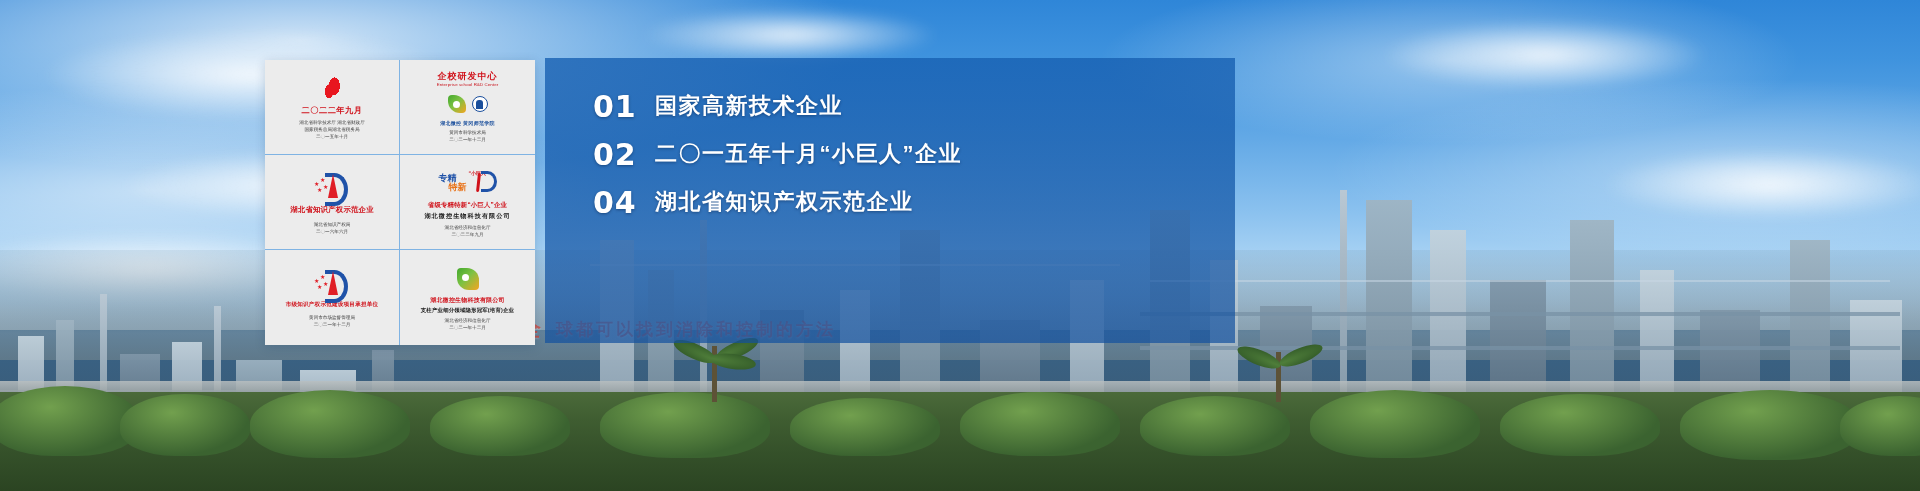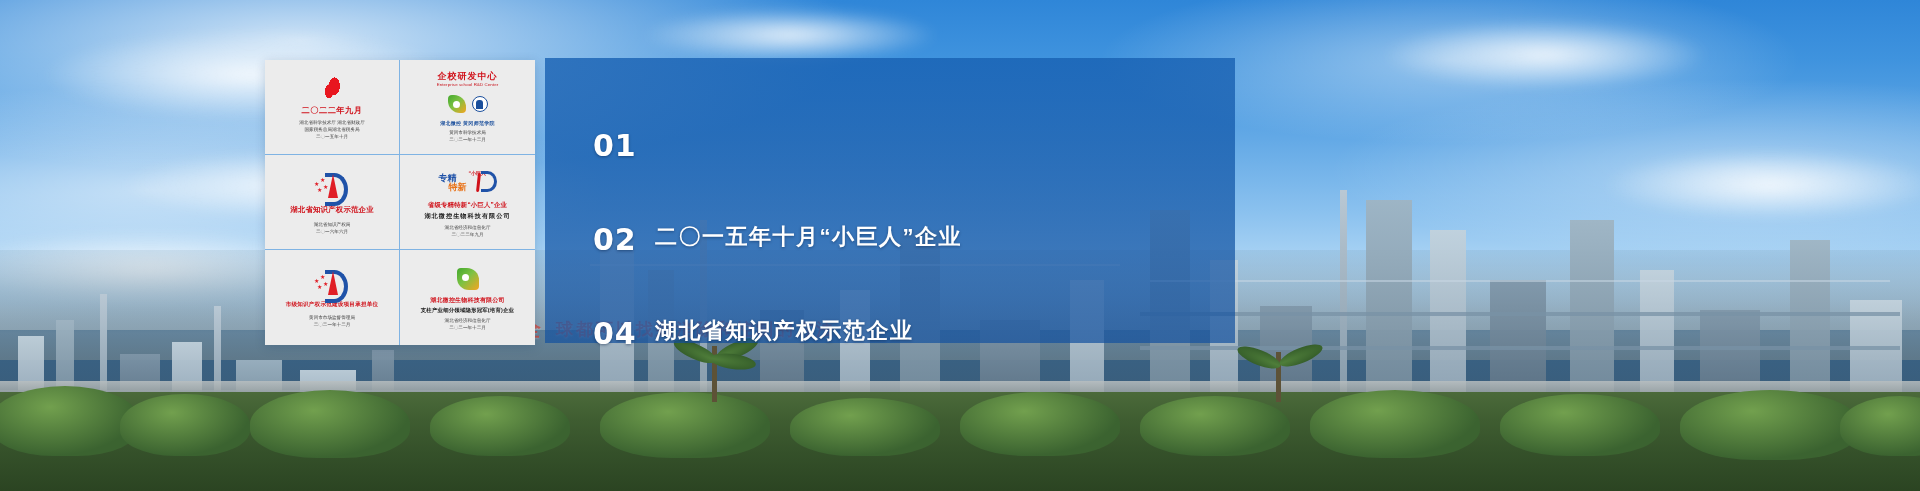--- a/index.html
+++ b/index.html
@@ -153,21 +153,21 @@
     content:""; position:absolute; left:-4px; top:-1px; width:3px; height:19px;
     background:#d0111a; border-radius:2px; transform:rotate(6deg);
   }
 
   
   .panel {
     position:absolute; left:545px; top:58px; width:690px; height:285px;
     background:linear-gradient(180deg, rgba(23,96,178,.80) 0%, rgba(20,88,168,.74) 50%, rgba(18,80,158,.70) 100%);
   }
   .panel-inner { padding:24px 0 0 48px; }
-  .row { display:flex; height:48px;margin-top:46px; }
+  .row { display:flex; align-items:center; height:48px; }
   .num {
     width:62px; flex:0 0 62px;
     font-family:"DejaVu Sans",sans-serif;
     font-size:30px; font-weight:bold; color:#ffffff; letter-spacing:1px;
     text-shadow:0 1px 3px rgba(0,25,60,.45);
   }
   .txt {
     font-size:22px; font-weight:bold; color:#ffffff; letter-spacing:1.5px;
     text-shadow:0 1px 3px rgba(0,25,60,.45); white-space:nowrap;
   }
@@ -365,20 +365,21 @@
         <div>二〇二一年十二月</div>
       </div>
     </div>
   </div>
 
   <div class="panel">
     <div class="panel-inner">
 
       <div class="row">
         <span class="num">01</span>
+        <span class="txt">国家高新技术企业</span>
       </div>
 
       <div class="row">
         <span class="num">02</span>
         <span class="txt">二〇一五年十月“小巨人”企业</span>
       </div>
 
       <div class="row">
         <span class="num">04</span>
         <span class="txt">湖北省知识产权示范企业</span>

